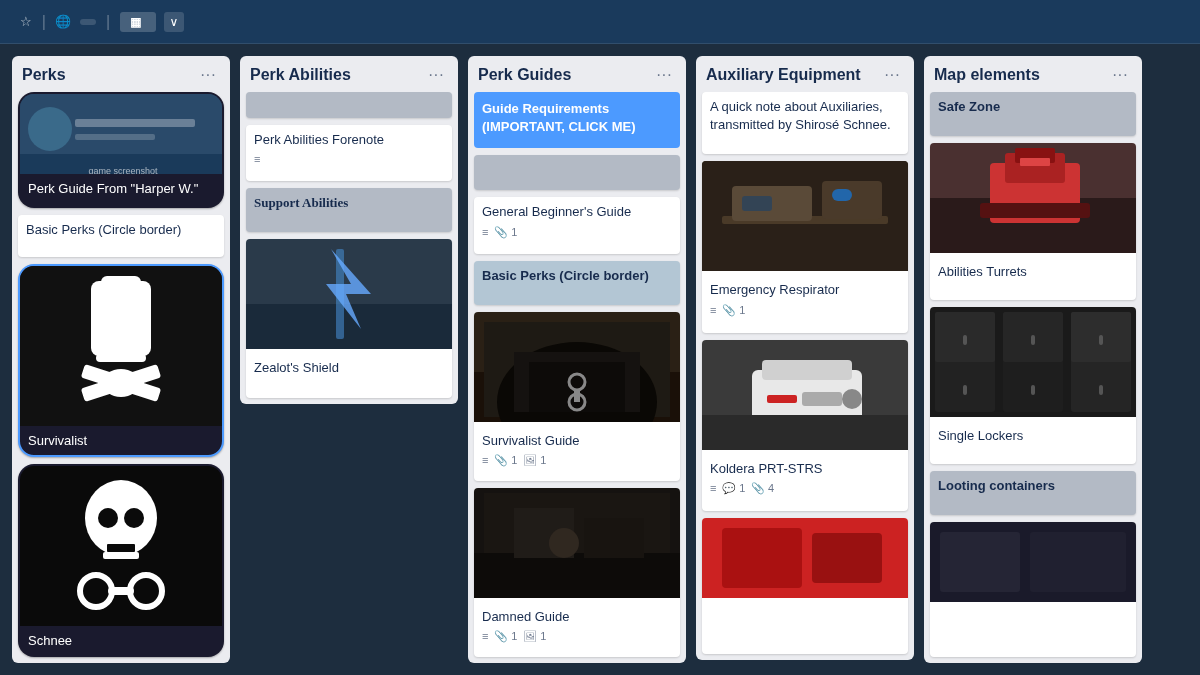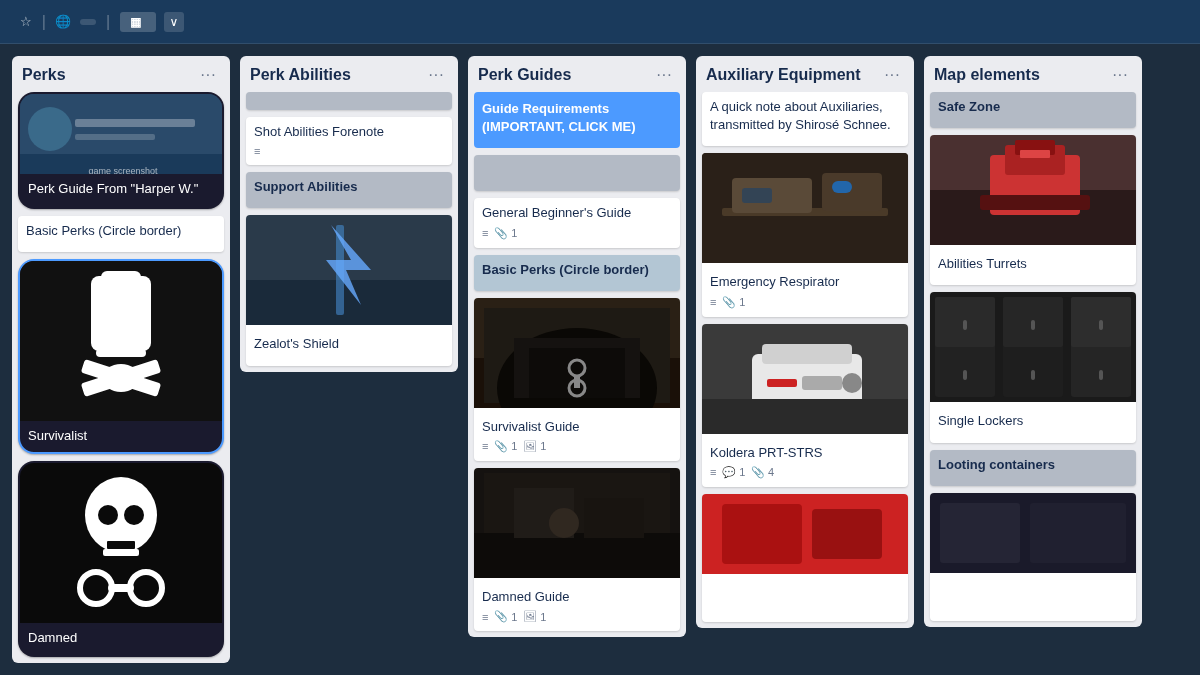--- a/index.html
+++ b/index.html
@@ -121,21 +121,21 @@
     
     .card {
       background: #fff;
       border-radius: 4px;
       box-shadow: 0 1px 2px rgba(0,0,0,0.15);
       cursor: pointer;
       overflow: hidden;
     }
 
     .card-body {
-      padding: 6px 8px 8px;
+      padding: 6px 8px 16px;
     }
 
     .card-title {
       font-size: 13px;
       color: #172b4d;
       line-height: 1.4;
       margin-bottom: 4px;
     }
 
     .card-badges {
@@ -277,49 +277,49 @@
           <circle cx="42" cy="42" r="10" fill="#0a0a0a"></circle>
           <circle cx="68" cy="42" r="10" fill="#0a0a0a"></circle>
           <rect x="41" y="68" width="28" height="8" rx="1" fill="#0a0a0a"></rect>
           <rect x="37" y="76" width="36" height="7" rx="2" fill="white"></rect>
           <circle cx="30" cy="115" r="16" fill="none" stroke="white" stroke-width="6"></circle>
           <circle cx="80" cy="115" r="16" fill="none" stroke="white" stroke-width="6"></circle>
           <rect x="42" y="111" width="26" height="8" rx="4" fill="white"></rect>
         </svg>
       </div>
       <div class="card-body">
-        <div class="card-title">Damned</div>
+        <div class="card-title">Schnee</div>
       </div>
     </div>
     </div>
   </div>
     <div class="column">
     <div class="column-header">
       <span class="column-title">Perk Abilities</span>
       <button class="column-menu-btn">···</button>
     </div>
     <div class="column-cards">
       <div class="card" style="background:#b3bac5;">
       <div class="card-body">
         <div class="card-title" style="font-weight:600;"></div>
       </div>
     </div>
         <div class="card">
       <div class="card-body">
-        <div class="card-title">Shot Abilities Forenote</div>
+        <div class="card-title">Perk Abilities Forenote</div>
         <div class="card-badges">
               <span class="badge">
                 <span class="badge-icon">≡</span>
               </span>
             </div>
       </div>
     </div>
         <div class="card" style="background:#b3bac5;">
       <div class="card-body">
-        <div class="card-title" style="font-weight:600;">Support Abilities</div>
+        <div class="card-title" style="font-weight:600;font-family:Liberation Serif, serif;">Support Abilities</div>
       </div>
     </div>
         <div class="card">
       <div style="width:100%;overflow:hidden;">
         <svg width="206" height="110" xmlns="http://www.w3.org/2000/svg">
     <rect width="206" height="110" fill="#2a3a4a"></rect>
     <rect x="0" y="65" width="206" height="45" fill="#1a2a3a"></rect>
 
     <rect x="90" y="10" width="8" height="90" rx="2" fill="#4488cc" opacity="0.6"></rect>
     <path d="M85,10 L125,55 L100,55 L115,90 L80,45 L105,45 Z" fill="#66aaff" opacity="0.8"></path>

